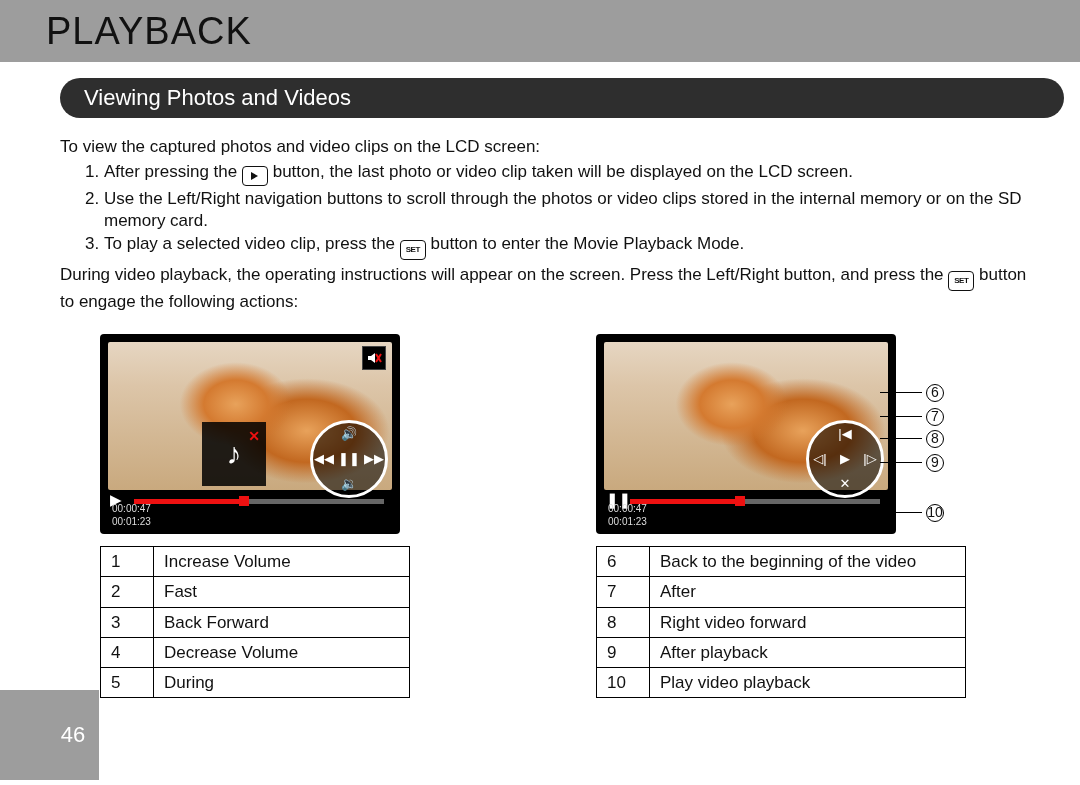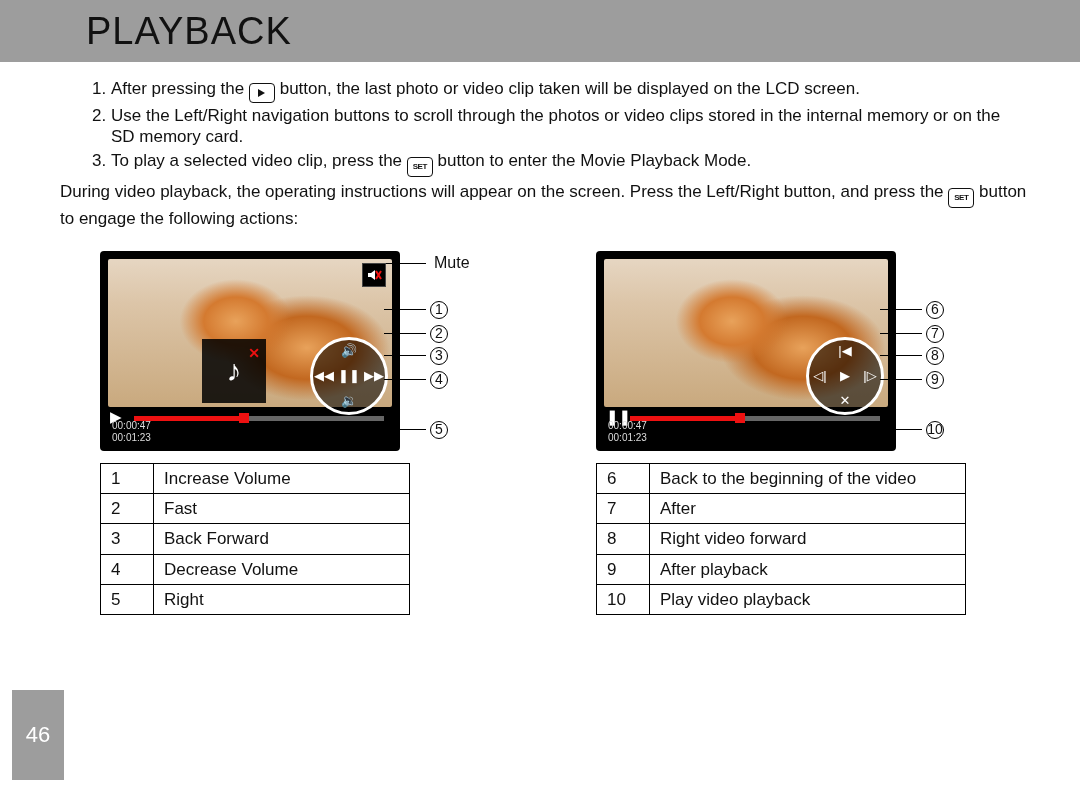--- a/index.html
+++ b/index.html
@@ -7,21 +7,21 @@
     padding: 0;
     font-family: Arial, Helvetica, sans-serif;
     font-size: 17px;
     color: #111;
     background: #fff;
     width: 1080px;
   }
   .topbar {
     background: #9d9d9d;
     height: 62px;
-    padding-left: 86px;
+    padding-left: 46px;
     display: flex;
     align-items: center;
   }
   .topbar h1 {
     margin: 0;
     font-size: 38px;
     font-weight: 500;
     letter-spacing: 1px;
     color: #111;
   }
@@ -39,21 +39,21 @@
   }
   .content {
     padding: 14px 48px 0 60px;
     line-height: 1.25;
   }
   .content p { margin: 4px 0; }
   ol.steps {
     margin: 2px 0 4px 6px;
     padding-left: 30px;
   }
-  ol.steps li { margin: 2px 15px; }
+  ol.steps li { margin: 2px 8px; }
   .btn-icon {
     display: inline-flex;
     align-items: center;
     justify-content: center;
     width: 24px;
     height: 18px;
     border: 1.5px solid #111;
     border-radius: 4px;
     vertical-align: -3px;
     font-size: 10px;
@@ -171,39 +171,43 @@
   }
   .rfig table.legend { width: 370px; }
   table.legend td {
     border: 1.5px solid #000;
     padding: 4px 10px;
     font-size: 17px;
   }
   table.legend td:first-child { width: 32px; text-align: left; }
   .page-tab {
     position: absolute;
-    left: 12px; top: 690px;
+    left: 0; top: 690px;
     width: 52px; height: 90px;
     background: #9d9d9d;
     color: #fff;
     font-size: 22px;
-    display:flex; align-items:center; justify-content:center;
+    display:flex; align-items:center; justify-content:center;padding-left:47px;
   }
   .page-wrap { position: relative; width:1080px; height:785px; }
 </style>
 </head>
 <body>
 <div class="page-wrap">
 
 <div class="topbar">
   <h1>PLAYBACK</h1>
 </div>
 
+<div class="section-pill">
+  <span>Viewing Photos and Videos</span>
+</div>
 
 <div class="content">
+  <p>To view the captured photos and video clips on the LCD screen:</p>
   <ol class="steps">
     <li>
       <span>After pressing the </span>
       <span class="btn-icon play-rect"></span>
       <span> button, the last photo or video clip taken will be displayed on the LCD screen.</span>
     </li>
     <li>Use the Left/Right navigation buttons to scroll through the photos or video clips stored in the internal memory or on the SD memory card.</li>
     <li>
       <span>To play a selected video clip, press the </span>
       <span class="btn-icon set"></span>
@@ -243,46 +247,20 @@
           <span class="playstate">▶</span>
           <div class="seekbar">
                 <div class="prog"></div>
                 <div class="thumb"></div>
               </div>
           <div class="times">
             <span>00:00:47</span>
             <span>00:01:23</span>
           </div>
         </div>
-        <div class="callouts">
-          <div class="l0" style="position:absolute;">
-            <div class="co-line"></div>
-            <span class="co-label">Mute</span>
-          </div>
-          <div class="l1" style="position:absolute;">
-                <div class="co-line"></div>
-                <span class="co-num">1</span>
-              </div>
-          <div class="l2" style="position:absolute;">
-                <div class="co-line"></div>
-                <span class="co-num">2</span>
-              </div>
-          <div class="l3" style="position:absolute;">
-                <div class="co-line"></div>
-                <span class="co-num">3</span>
-              </div>
-          <div class="l4" style="position:absolute;">
-                <div class="co-line"></div>
-                <span class="co-num">4</span>
-              </div>
-          <div class="l5" style="position:absolute;">
-                <div class="co-line"></div>
-                <span class="co-num">5</span>
-              </div>
-        </div>
       </div>
       <table class="legend">
         <tbody>
               <tr>
                 <td>1</td>
                 <td>Increase Volume</td>
               </tr>
         <tr>
                 <td>2</td>
                 <td>Fast</td>
@@ -290,21 +268,21 @@
         <tr>
                 <td>3</td>
                 <td>Back Forward</td>
               </tr>
         <tr>
                 <td>4</td>
                 <td>Decrease Volume</td>
               </tr>
         <tr>
                 <td>5</td>
-                <td>Right</td>
+                <td>During</td>
               </tr>
       </tbody>
           </table>
     </div>
 
     <div class="fig-col rfig">
       <div class="fig-wrap">
         <div class="lcd">
           <div class="photo"></div>
           <div class="ctrl-rose">

